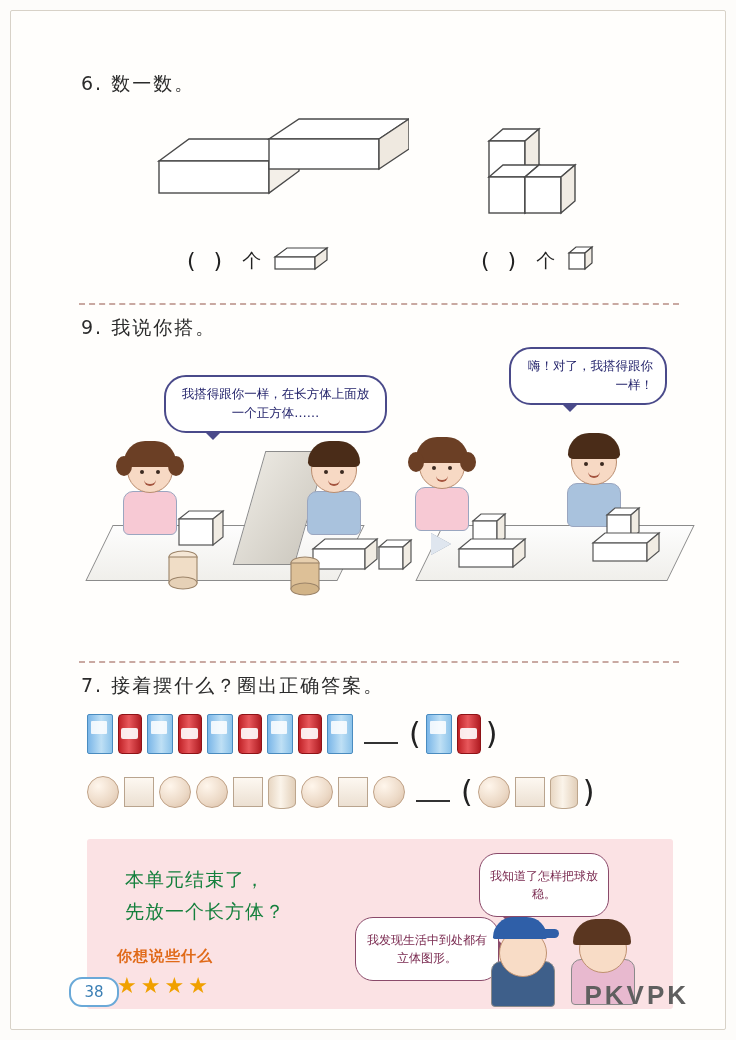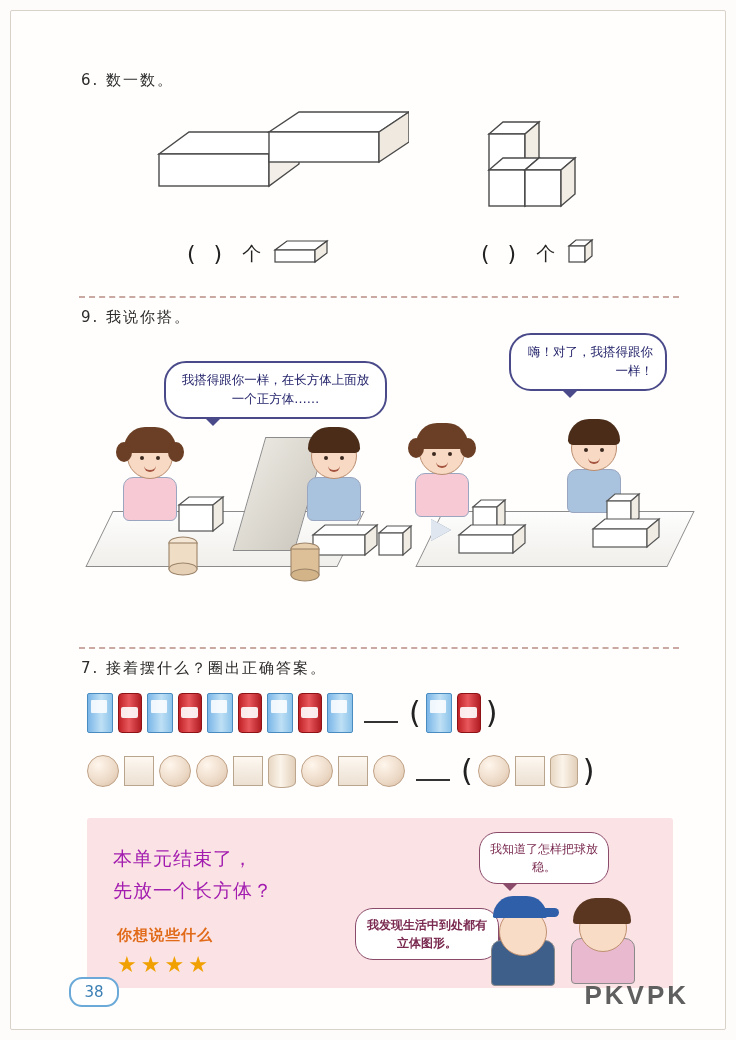--- a/index.html
+++ b/index.html
@@ -15,21 +15,21 @@
     border:1px solid #d8d2c8;
     border-radius:2px;
     background:#fffefc;
   }
   .content{
     position:absolute;left:58px;top:60px;width:620px;
   }
 
   
   .ex-head{
-    font-size:15px;
+    font-size:19px;
     color:#2b2b2b;
     letter-spacing:2px;
     margin:0 0 6px 12px;
     font-family:"DejaVu Sans","Liberation Sans",sans-serif;
   }
   .dashed{
     border-top:2px dashed #c9a9a2;
     margin:14px 0 10px 10px;
     width:600px;
     height:0;
@@ -146,33 +146,33 @@
     width:26px;height:32px;background:linear-gradient(90deg,#e8d7c3,#fbf4ea 45%,#e2cfb9);
     border:1px solid #bda68d;border-radius:12px/6px;
   }
 
   
   .panel{
     position:relative;margin:18px 0 0 18px;width:586px;height:170px;
     background:#fbe2e4;border-radius:3px;overflow:hidden;
   }
   .panel .ptext{
-    position:absolute;left:26px;top:24px;
-    font-size:19px;line-height:1.7;color:#a21caf;letter-spacing:1px;
+    position:absolute;left:38px;top:24px;
+    font-size:19px;line-height:1.7;color:#15803d;letter-spacing:1px;
   }
   .panel .archive{
     position:absolute;left:30px;top:108px;font-size:15px;color:#e06a18;font-weight:bold;letter-spacing:1px;
   }
   .stars{position:absolute;left:30px;top:134px;font-size:22px;color:#f0a000;letter-spacing:4px;}
   .panel .bub{
     position:absolute;background:#fff;border:1.5px solid #8a4a6a;border-radius:18px;
-    font-size:12px;line-height:1.5;color:#7a2a50;padding:7px 10px;text-align:center;
+    font-size:12px;line-height:1.5;color:#7a2a50;padding:13px 10px;text-align:center;
   }
   .panel .bub.p1{left:392px;top:14px;width:108px;}
-  .panel .bub.p2{left:268px;top:90px;width:122px;font-weight:bold;}
+  .panel .bub.p2{left:268px;top:78px;width:122px;}
   .panel .bub:after{content:"";position:absolute;width:0;height:0;border:8px solid transparent;}
   .panel .bub.p1:after{border-top-color:#8a4a6a;left:22px;bottom:-16px;}
   .panel .bub.p2:after{border-left-color:#8a4a6a;right:-16px;top:22px;}
 
   .kids-bottom{position:absolute;right:18px;bottom:2px;width:170px;height:92px;}
   .kb-head{position:absolute;width:46px;height:46px;border-radius:50%;background:#f8dcc6;border:1.5px solid #bf9170;}
   .kb-cap{position:absolute;width:54px;height:22px;border-radius:24px 24px 2px 2px;background:#2f5fa8;}
   .kb-cap:after{content:"";position:absolute;left:44px;top:12px;width:22px;height:9px;border-radius:0 8px 8px 0;background:#2f5fa8;}
   .kb-body{position:absolute;width:62px;height:44px;border-radius:10px 10px 4px 4px;border:1.5px solid #8a8a8a;}
 

